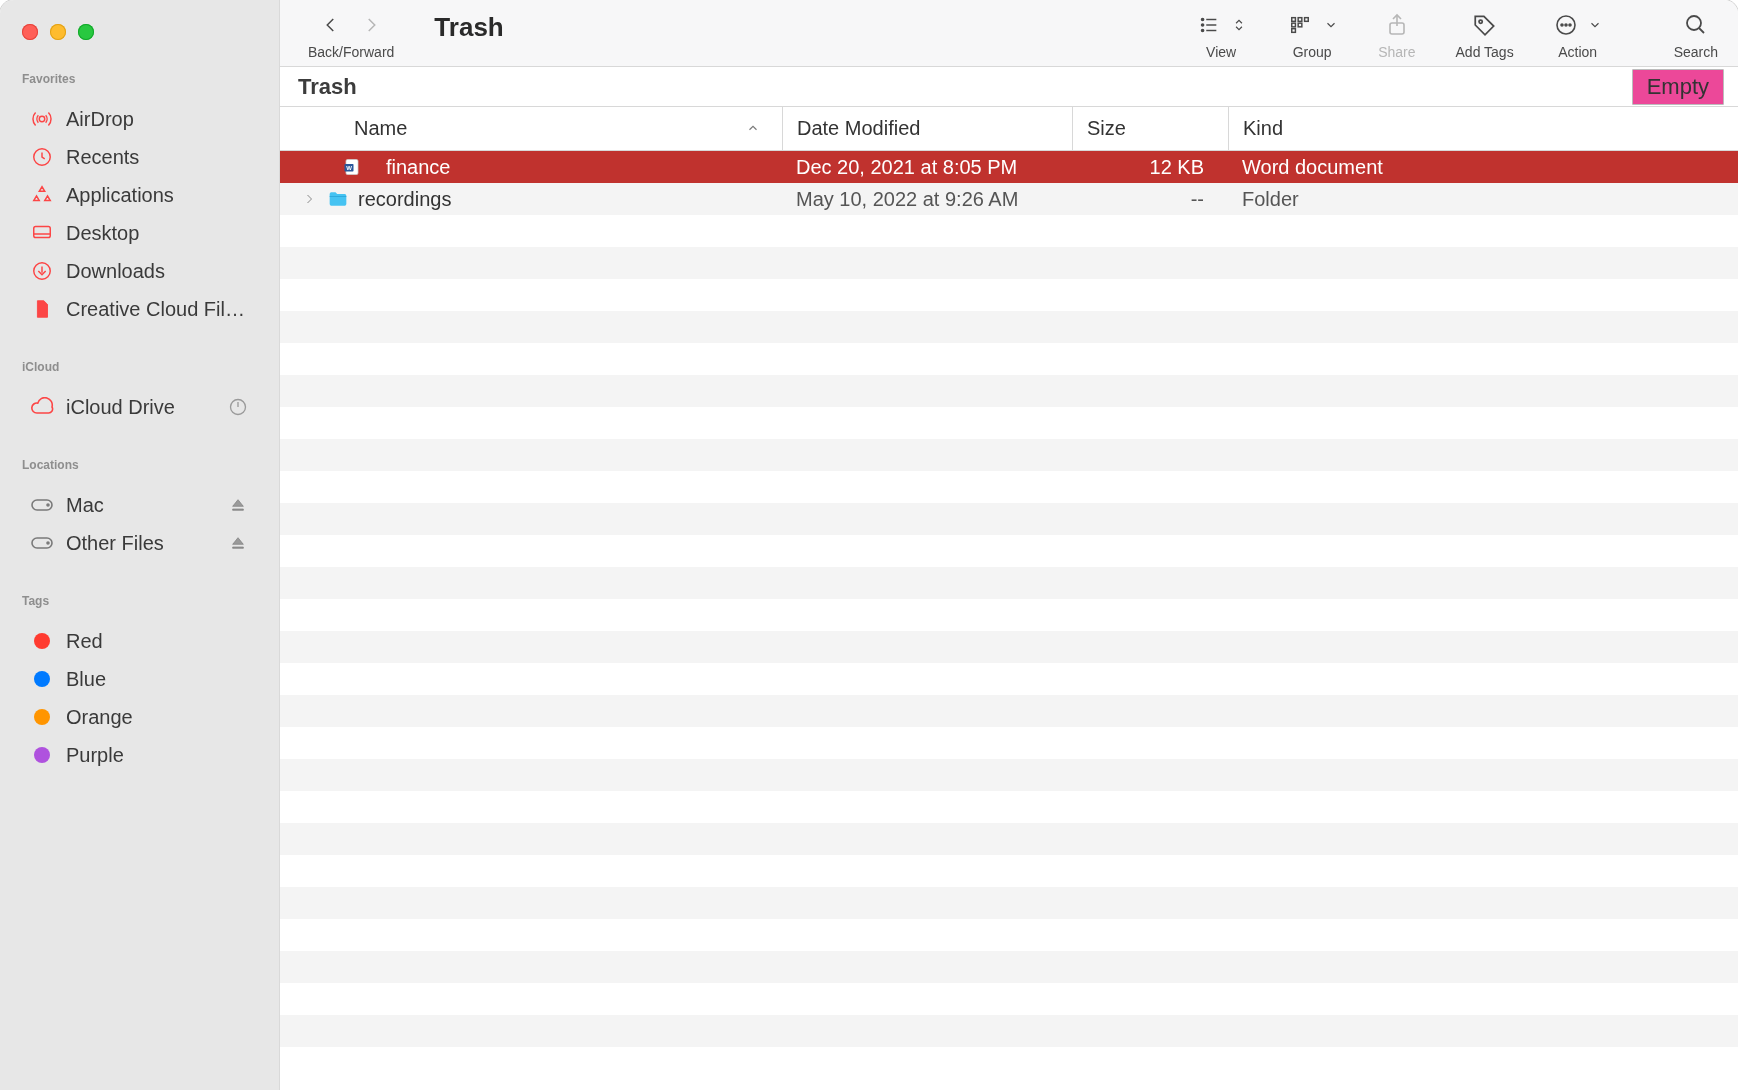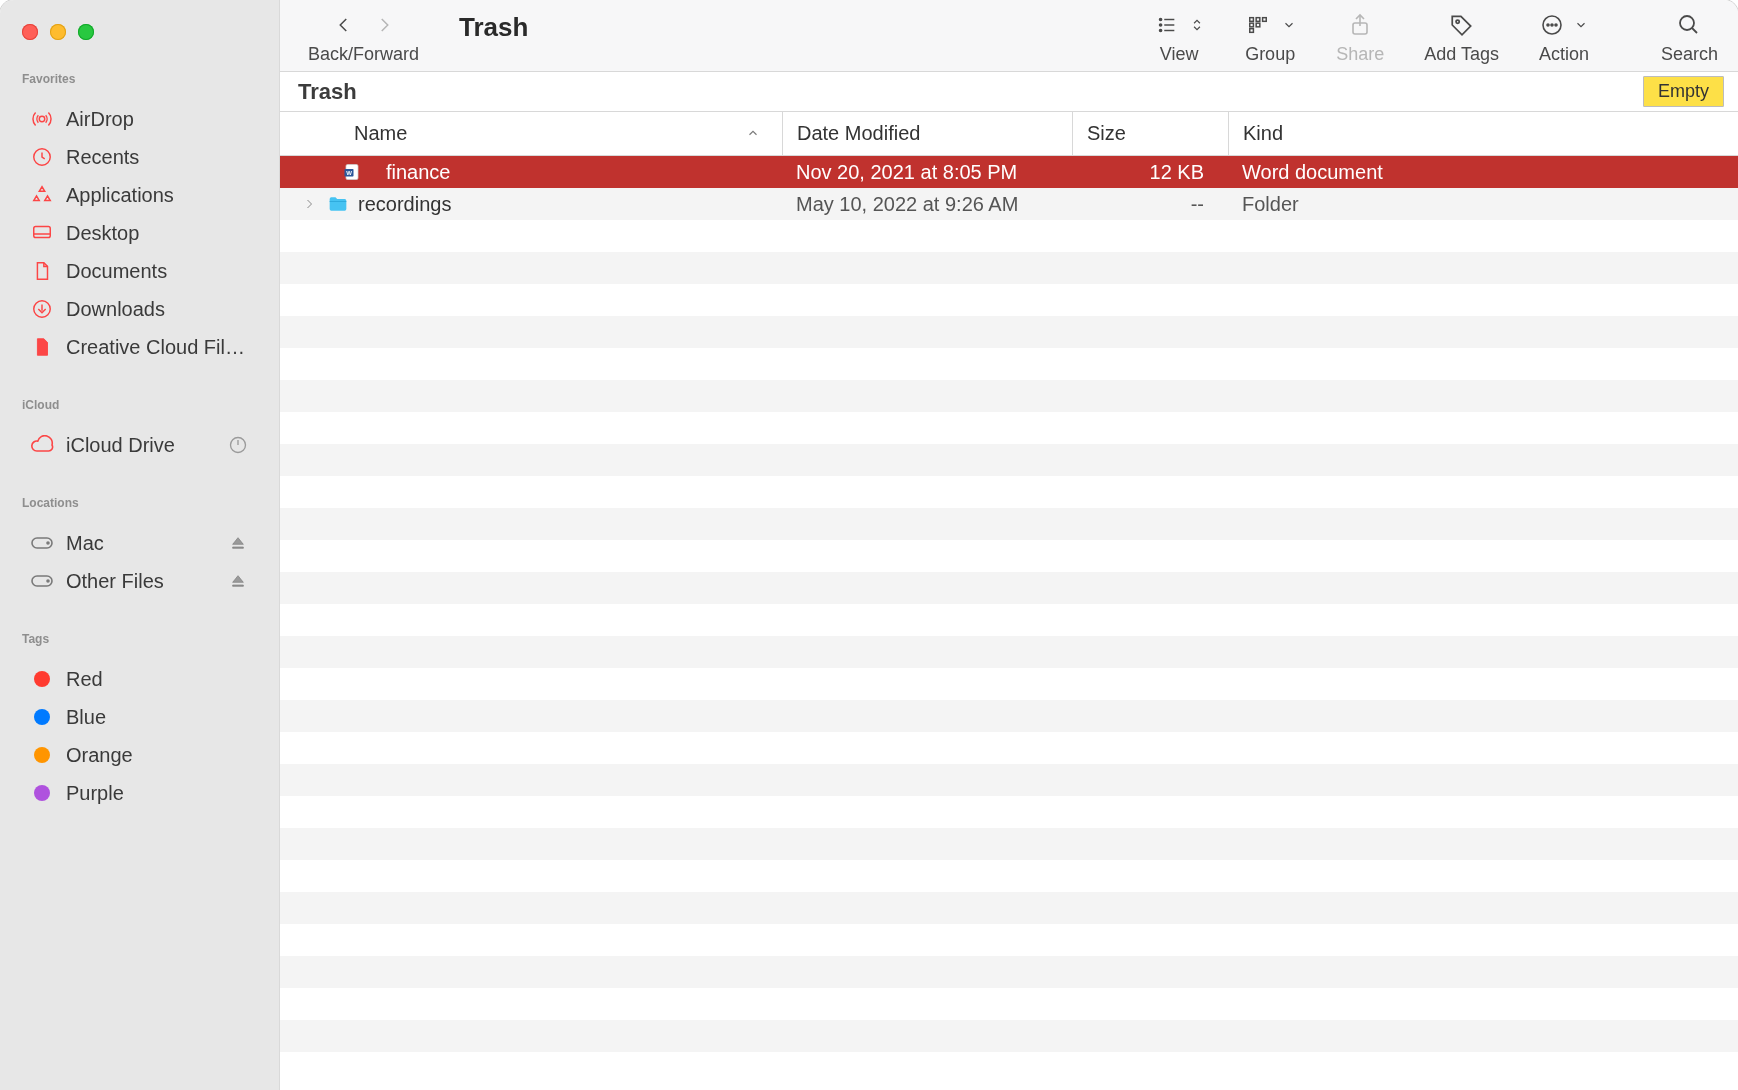--- a/index.html
+++ b/index.html
@@ -55,39 +55,39 @@
   .gray-icon svg{stroke:#7a7a7a!important;}
   
   .main{flex:1;display:flex;flex-direction:column;overflow:hidden;}
   .toolbar{
     background:var(--toolbar-bg);
     display:flex;align-items:flex-start;padding:8px 20px 6px 28px;
     gap:40px;border-bottom:1px solid var(--header-border);
   }
   .tb-group{display:flex;flex-direction:column;align-items:center;gap:2px;}
   .tb-icons{display:flex;align-items:center;gap:10px;height:34px;}
-  .tb-label{font-size:18px;color:var(--pill);}
+  .tb-label{font-size:14px;color:var(--pill);}
   .tb-label.disabled{color:#b6b6b6;}
   .chev-btn{
     width:30px;height:30px;display:flex;align-items:center;justify-content:center;
   }
   .tb-flexgrow{flex:1;}
   .title{font-size:26px;font-weight:700;color:#2a2a2a;padding-top:4px;}
   .toolbar svg{stroke:#4a4a4a;}
   .toolbar .disabled svg{stroke:#b6b6b6;}
   
   .locbar{
     display:flex;align-items:center;justify-content:space-between;
     padding:0 14px 0 18px;height:40px;border-bottom:1px solid var(--header-border);
     background:#fff;
   }
   .locbar .loc{font-weight:700;font-size:22px;color:#3c3c3c;}
   .empty-btn{
-    border:1px solid #bcbcbc;border-radius:1px;background:#fde047;
-    font-size:18px;padding:4px 14px;color:#333;
+    border:1px solid #bcbcbc;border-radius:1px;background:#ec4899;
+    font-size:22px;padding:4px 14px;color:#333;
   }
   
   .colhead{
     display:flex;align-items:center;height:44px;background:#fff;
     border-bottom:1px solid var(--header-border);font-size:20px;color:#333;
   }
   .ch{padding:0 14px;display:flex;align-items:center;gap:8px;height:100%;}
   .ch.name{flex:0 0 502px;padding-left:74px;}
   .ch.date{flex:0 0 290px;border-left:1px solid var(--header-border);}
   .ch.size{flex:0 0 156px;border-left:1px solid var(--header-border);justify-content:flex-start;text-align:right;}
@@ -159,29 +159,20 @@
           <svg width="22" height="22" viewBox="0 0 24 24" fill="none" stroke-width="1.6">
               <rect x="3" y="5" width="18" height="12" rx="2"></rect>
               <path d="M3 13h18"></path>
             </svg>
         </span>
         <span class="label">Desktop</span>
       </li>
       <li class="side-item">
         <span class="icon">
           <svg width="22" height="22" viewBox="0 0 24 24" fill="none" stroke-width="1.6">
-              <path d="M7 3h7l4 4v14H7z"></path>
-              <path d="M14 3v4h4"></path>
-            </svg>
-        </span>
-        <span class="label">Documents</span>
-      </li>
-      <li class="side-item">
-        <span class="icon">
-          <svg width="22" height="22" viewBox="0 0 24 24" fill="none" stroke-width="1.6">
               <circle cx="12" cy="12" r="9"></circle>
               <path d="M12 7v7"></path>
               <path d="M8 12l4 4 4-4"></path>
             </svg>
         </span>
         <span class="label">Downloads</span>
       </li>
       <li class="side-item">
         <span class="icon">
           <svg width="22" height="22" viewBox="0 0 24 24" fill="var(--accent)" stroke="none">
@@ -412,21 +403,21 @@
           <span class="file-icon">
             <svg width="18" height="22" viewBox="0 0 24 24">
                 <rect x="4" y="2" width="16" height="20" rx="2" fill="#fff"></rect>
                 <rect x="4" y="2" width="16" height="20" rx="2" fill="none" stroke="#cfcfcf"></rect>
                 <rect x="2" y="8" width="12" height="10" rx="1" fill="#2b579a"></rect>
                 <text x="8" y="16" font-size="8" fill="#fff" text-anchor="middle" font-family="Arial" font-weight="bold">W</text>
               </svg>
           </span>
           <span>finance</span>
         </div>
-        <div class="cell date">Nov 20, 2021 at 8:05 PM</div>
+        <div class="cell date">Dec 20, 2021 at 8:05 PM</div>
         <div class="cell size">12 KB</div>
         <div class="cell kind">Word document</div>
       </div>
 
       <div class="row">
         <div class="cell name">
           <span class="disclosure">
             <svg width="12" height="12" viewBox="0 0 24 24" fill="none" stroke="#8a8a8a" stroke-width="2">
                 <path d="M9 4l8 8-8 8"></path>
               </svg>

